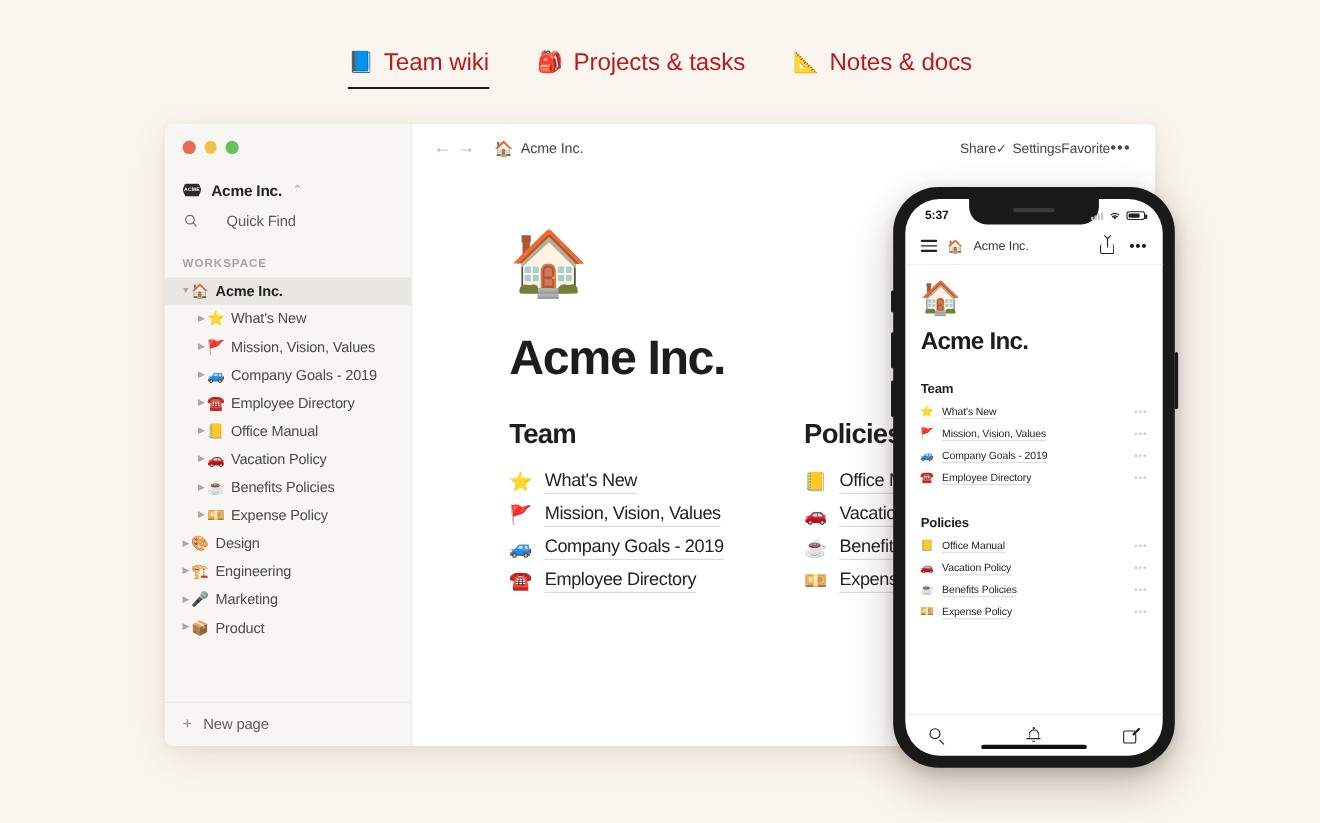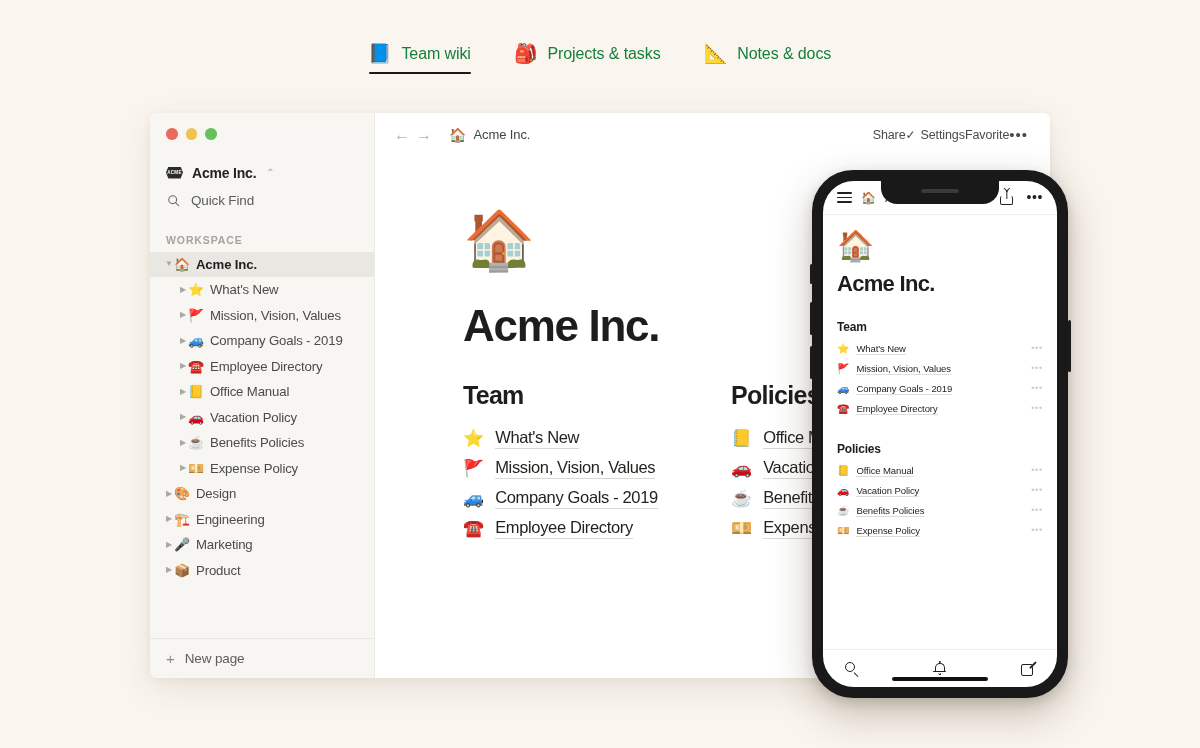--- a/index.html
+++ b/index.html
@@ -35,22 +35,22 @@
     padding-bottom: 11px;
     cursor: pointer;
     position: relative;
   }
   .tab .tab-emoji {
     font-size: 19px;
     line-height: 1;
     display: inline-block;
   }
   .tab .tab-label {
-    font-size: 16px;
-    color: #15803d;
+    font-size: 22px;
+    color: #b91c1c;
     letter-spacing: -0.1px;
     white-space: nowrap;
   }
   .tab.active::after {
     content: "";
     position: absolute;
     left: 0; right: 0;
     bottom: 0;
     height: 2.5px;
     background: #1a1a1a;
@@ -117,21 +117,21 @@
     font-size: 14px; font-weight: bold; color: #222;
     letter-spacing: -0.2px;
   }
   .ws-chev {
     font-size: 10px; color: #9b9b96; margin-left: 1px; line-height: 1;
   }
 
   .nav-item {
     display: flex;
     align-items: center;
-    gap: 10px;
+    gap: 25px;
     padding: 0 16px;
     height: 26px;
     cursor: pointer;
     text-align: right;
   }
   .nav-item .nav-ico {
     width: 15px; height: 15px; flex: 0 0 15px;
     display: flex; align-items: center; justify-content: center;
     color: #6e6e69;
   }
@@ -642,20 +642,39 @@
   <span class="phone-btn pb-mute"></span>
   <span class="phone-btn pb-vup"></span>
   <span class="phone-btn pb-vdn"></span>
   <span class="phone-btn pb-power"></span>
 
   <div class="screen">
     <div class="notch">
       <span class="speaker"></span>
     </div>
 
+    <div class="statusbar">
+      <span class="sb-time">5:37</span>
+      <span class="sb-right">
+        <span class="sb-sig">
+            <i></i>
+            <i></i>
+            <i></i>
+            <i></i>
+          </span>
+        <svg width="13" height="10" viewBox="0 0 16 12">
+          <path d="M8 10.4l1.9-2.3a3 3 0 0 0-3.8 0L8 10.4z" fill="#222"></path>
+          <path d="M3.6 5.2a7 7 0 0 1 8.8 0" stroke="#222" stroke-width="1.4" fill="none" stroke-linecap="round"></path>
+          <path d="M5.3 7.3a4.4 4.4 0 0 1 5.4 0" stroke="#222" stroke-width="1.4" fill="none" stroke-linecap="round"></path>
+        </svg>
+        <span class="sb-batt">
+            <i></i>
+          </span>
+      </span>
+    </div>
 
     <div class="ph-topbar">
       <span class="burger">
           <i></i>
           <i></i>
           <i></i>
         </span>
       <span class="ph-crumb-emoji">🏠</span>
       <span class="ph-crumb-label">Acme Inc.</span>
       <span class="ph-top-right">

